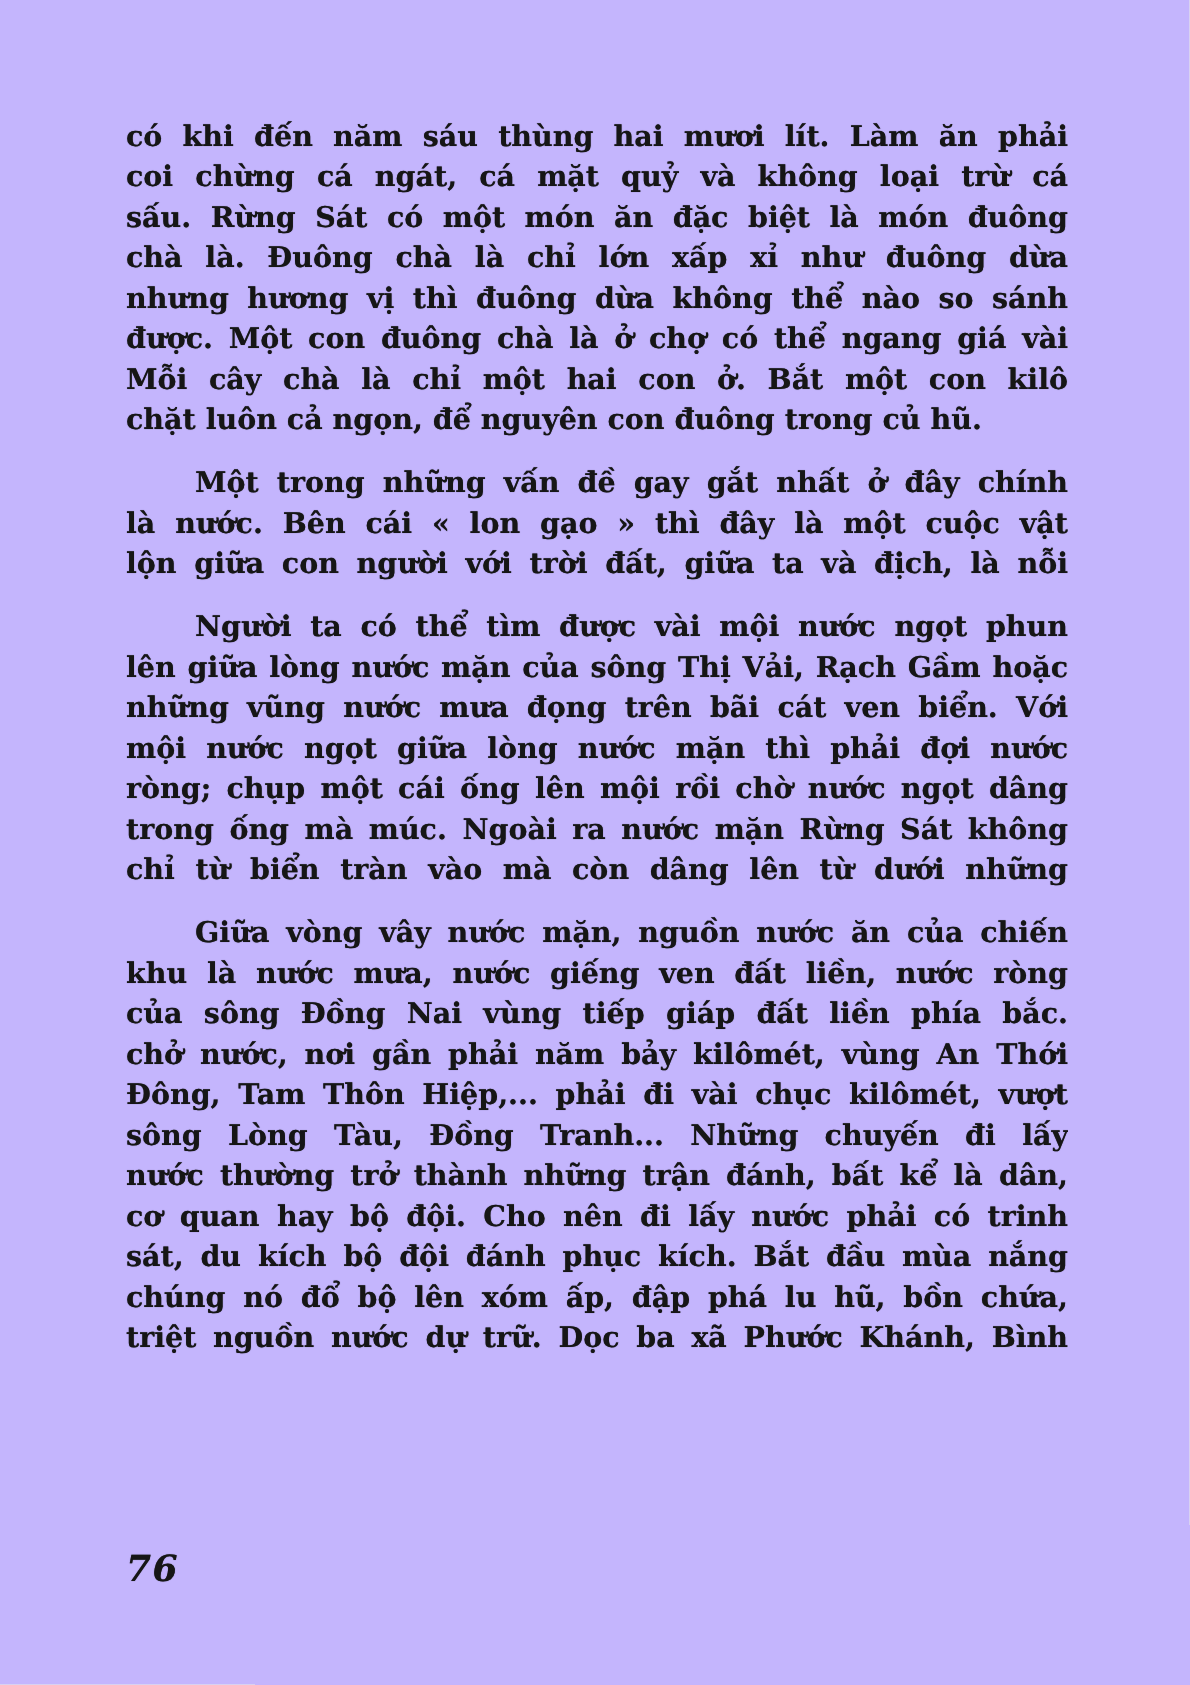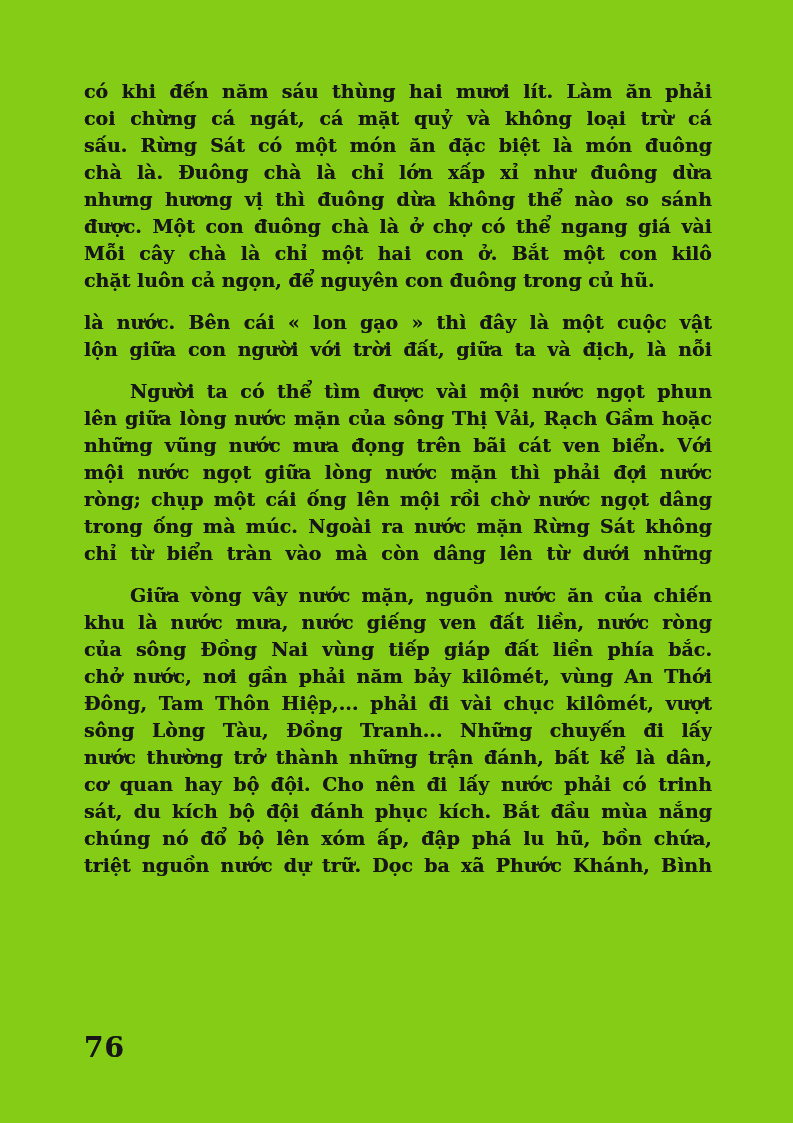--- a/index.html
+++ b/index.html
@@ -5,21 +5,21 @@
   html, body {
     margin: 0;
     padding: 0;
     background: #e8e8e8;
   }
   .book-page {
     position: relative;
     width: 793px;
     height: 1123px;
     margin: 0 auto;
-    background: #84cc16;
+    background: #c4b5fd;
     overflow: hidden;
     font-family: "DejaVu Serif", "Liberation Serif", serif;
     color: #161616;
   }
   .text-block {
     position: absolute;
     left: 84px;
     top: 78px;
     width: 628px;
   }
@@ -47,44 +47,46 @@
   }
   .line.indent {
     padding-left: 46px;
   }
   
   .line { white-space: normal; }
   .page-number {
     position: absolute;
     left: 84px;
     top: 1031px;
-    font-size: 28px;
+    font-size: 24px;
     font-weight: 700;
     letter-spacing: 1px;
     text-shadow: 0 0 0.5px rgba(20,20,20,0.75);
+    font-style: italic;
   }
 </style>
 </head>
 <body>
 
 <div class="book-page">
   <div class="text-block">
 
     <div class="para">
       <div class="line">có khi đến năm sáu thùng hai mươi lít. Làm ăn phải</div>
       <div class="line">coi chừng cá ngát, cá mặt quỷ và không loại trừ cá</div>
       <div class="line">sấu. Rừng Sát có một món ăn đặc biệt là món đuông</div>
       <div class="line">chà là. Đuông chà là chỉ lớn xấp xỉ như đuông dừa</div>
       <div class="line">nhưng hương vị thì đuông dừa không thể nào so sánh</div>
       <div class="line">được. Một con đuông chà là ở chợ có thể ngang giá vài</div>
       <div class="line">Mỗi cây chà là chỉ một hai con ở. Bắt một con kilô</div>
       <div class="line last">chặt luôn cả ngọn, để nguyên con đuông trong củ hũ.</div>
     </div>
 
     <div class="para">
+      <div class="line indent">Một trong những vấn đề gay gắt nhất ở đây chính</div>
       <div class="line">là nước. Bên cái « lon gạo » thì đây là một cuộc vật</div>
       <div class="line">lộn giữa con người với trời đất, giữa ta và địch, là nỗi</div>
     </div>
 
     <div class="para">
       <div class="line indent">Người ta có thể tìm được vài mội nước ngọt phun</div>
       <div class="line">lên giữa lòng nước mặn của sông Thị Vải, Rạch Gầm hoặc</div>
       <div class="line">những vũng nước mưa đọng trên bãi cát ven biển. Với</div>
       <div class="line">mội nước ngọt giữa lòng nước mặn thì phải đợi nước</div>
       <div class="line">ròng; chụp một cái ống lên mội rồi chờ nước ngọt dâng</div>

